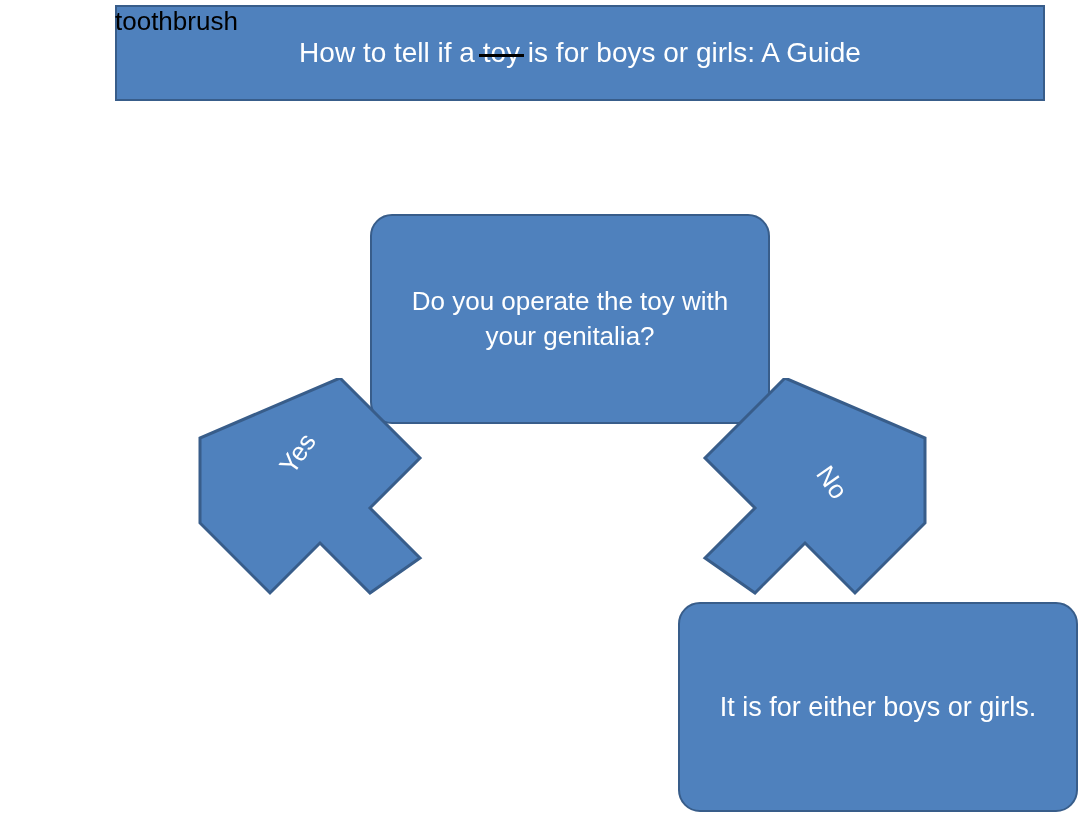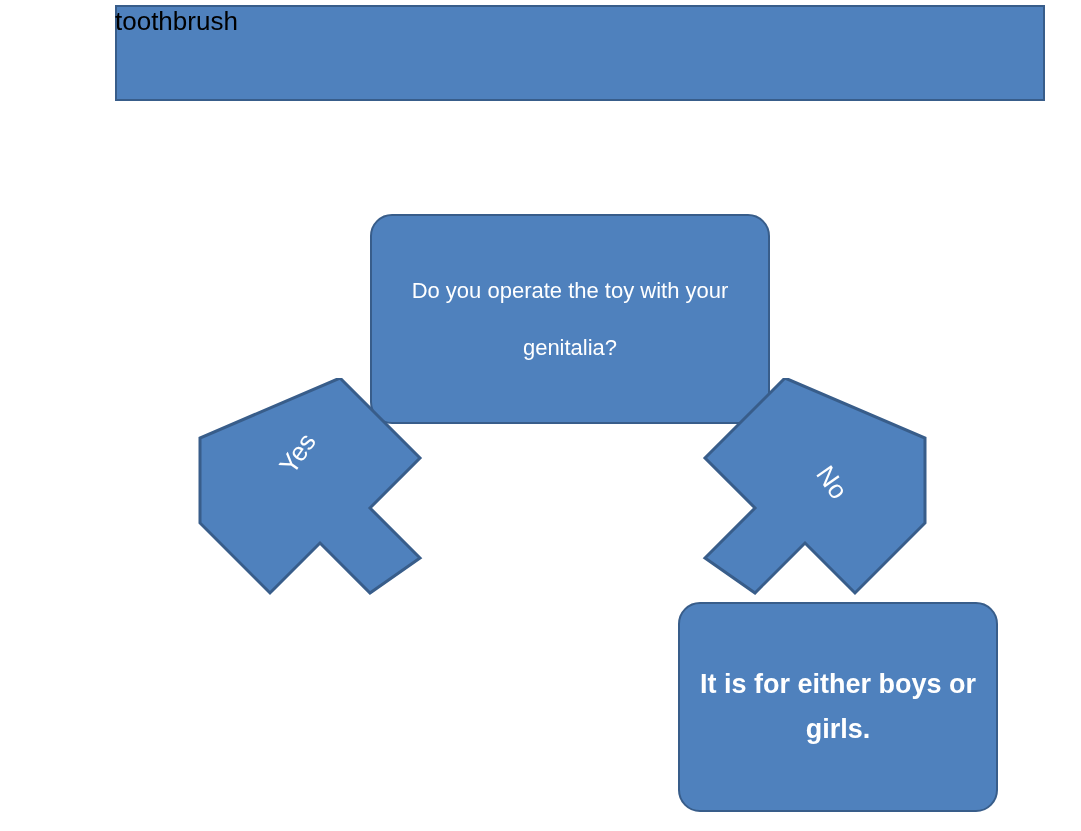--- a/index.html
+++ b/index.html
@@ -78,22 +78,22 @@
     background: #4f81bd;
     border: 2px solid #385d8a;
     border-radius: 22px;
     box-sizing: border-box;
     display: flex;
     align-items: center;
     justify-content: center;
   }
   .decision-text {
     color: #ffffff;
-    font-size: 22px;
-    line-height: 57px;
+    font-size: 26px;
+    line-height: 35px;
     text-align: center;
     padding: 0 22px;
   }
 
   
   .arrow-left {
     position: absolute;
     left: 198px;
     top: 378px;
     width: 230px;
@@ -138,38 +138,38 @@
   }
   .outcome-left {
     left: 3px;
     top: 611px;
     width: 405px;
     height: 220px;
   }
   .outcome-right {
     left: 678px;
     top: 602px;
-    width: 320px;
+    width: 400px;
     height: 210px;
-    font-weight: bold;
   }
   .outcome-text {
     color: #ffffff;
     font-size: 27px;
     line-height: 45px;
     text-align: center;
     padding: 0 18px;
   }
 </style>
 </head>
 <body>
 
 <div class="canvas">
 
   <div class="title-banner"></div>
+  <div class="title-text"><span>How to tell if a </span><span class="strike-word">toy</span><span> is for boys or girls: A Guide</span></div>
   <div class="overwrite-word">toothbrush</div>
 
   <div class="decision-box">
     <div class="decision-text">Do you operate the toy with your genitalia?</div>
   </div>
 
   <svg class="arrow-left" viewBox="0 0 230 220">
     <polygon points="150,0 230,80 180,130 230,180 180,215 130,165 80,215 10,145 10,60" fill="#4f81bd" stroke="#385d8a" stroke-width="3" transform="translate(-8,0)"></polygon>
   </svg>
   <div class="arrow-label label-yes">Yes</div>

